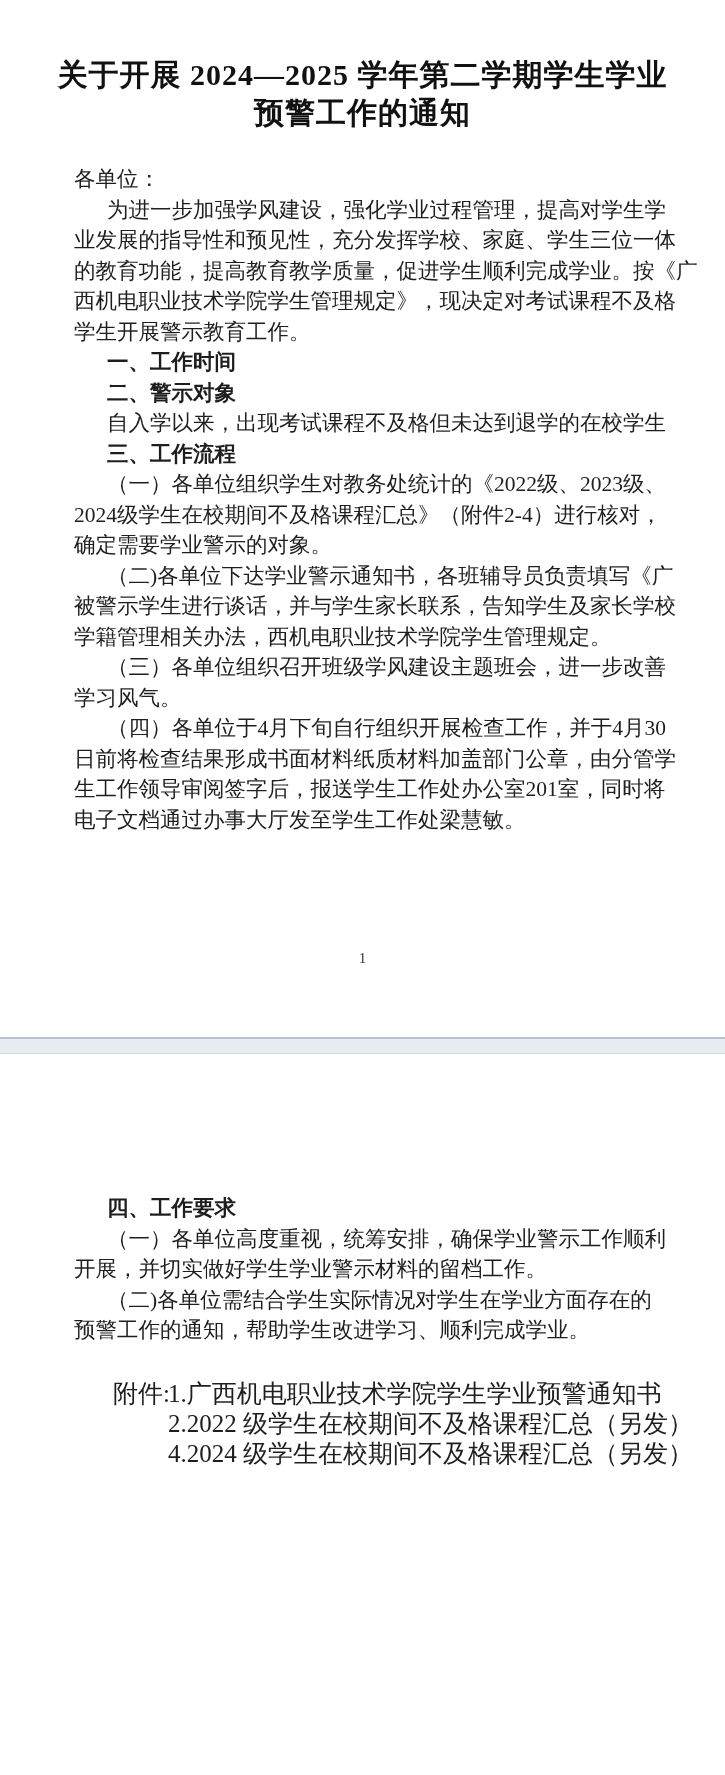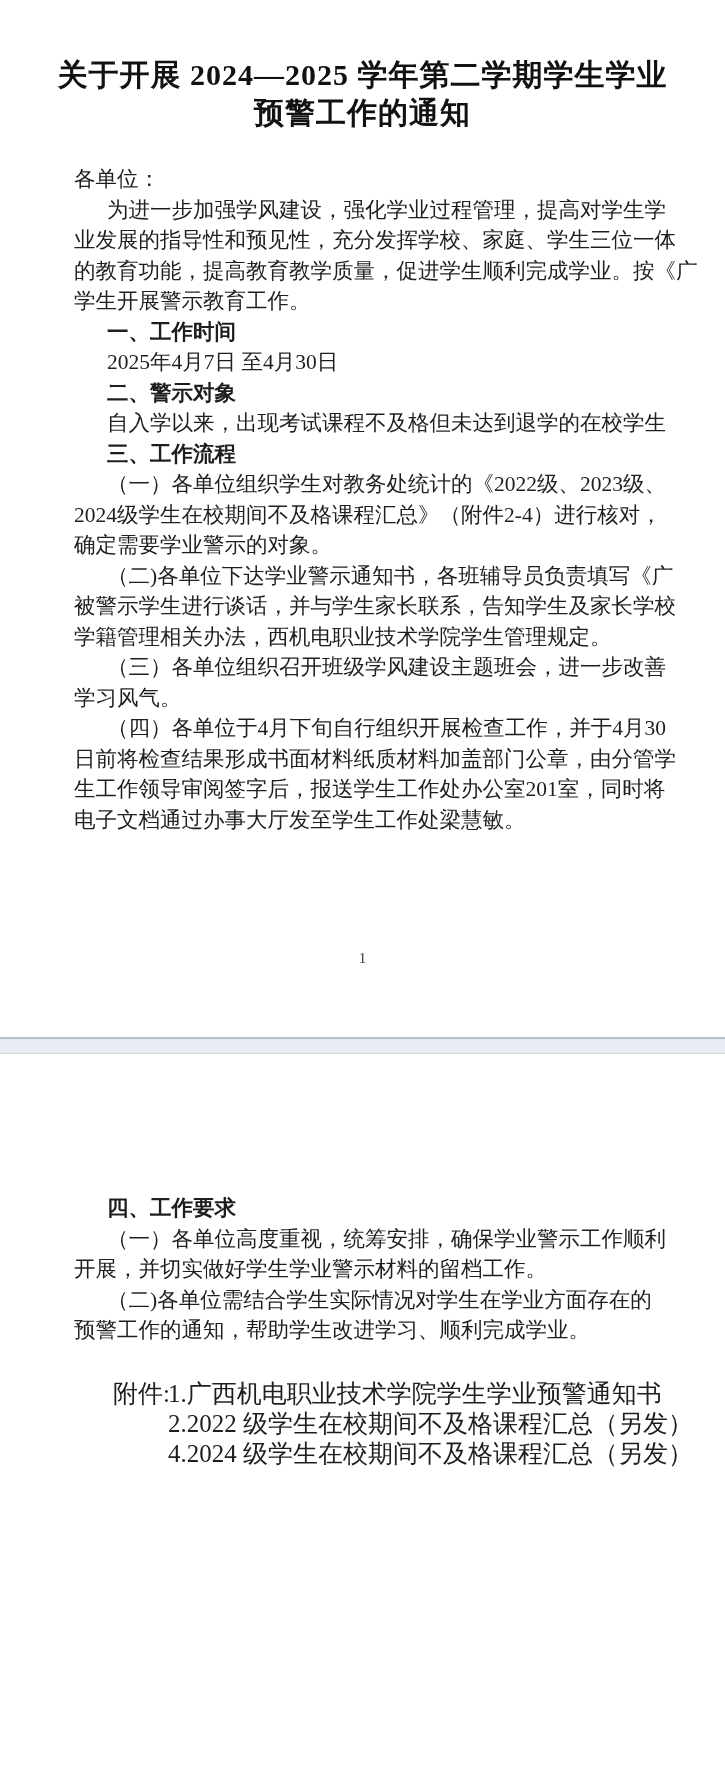--- a/index.html
+++ b/index.html
@@ -45,23 +45,23 @@
   <div class="page page1">
     <h1 class="doc-title">
       <div>关于开展 2024—2025 学年第二学期学生学业</div>
       <div>预警工作的通知</div>
     </h1>
     <div class="body-text p1-body" id="p1body">
         <div class="line">各单位：</div>
         <div class="line ind">为进一步加强学风建设，强化学业过程管理，提高对学生学</div>
         <div class="line">业发展的指导性和预见性，充分发挥学校、家庭、学生三位一体</div>
         <div class="line">的教育功能，提高教育教学质量，促进学生顺利完成学业。按《广</div>
+        <div class="line">西机电职业技术学院学生管理规定》，现决定对考试课程不及格</div>
         <div class="line">学生开展警示教育工作。</div>
         <div class="line hd ind">一、工作时间</div>
-        <div class="line ind">2025年4月7日 至4月30日</div>
         <div class="line hd ind">二、警示对象</div>
         <div class="line ind">自入学以来，出现考试课程不及格但未达到退学的在校学生</div>
         <div class="line hd ind">三、工作流程</div>
         <div class="line ind">（一）各单位组织学生对教务处统计的《2022级、2023级、</div>
         <div class="line">2024级学生在校期间不及格课程汇总》（附件2-4）进行核对，</div>
         <div class="line">确定需要学业警示的对象。</div>
         <div class="line ind">（二)各单位下达学业警示通知书，各班辅导员负责填写《广</div>
         <div class="line">被警示学生进行谈话，并与学生家长联系，告知学生及家长学校</div>
         <div class="line">学籍管理相关办法，西机电职业技术学院学生管理规定。</div>
         <div class="line ind">（三）各单位组织召开班级学风建设主题班会，进一步改善</div>

